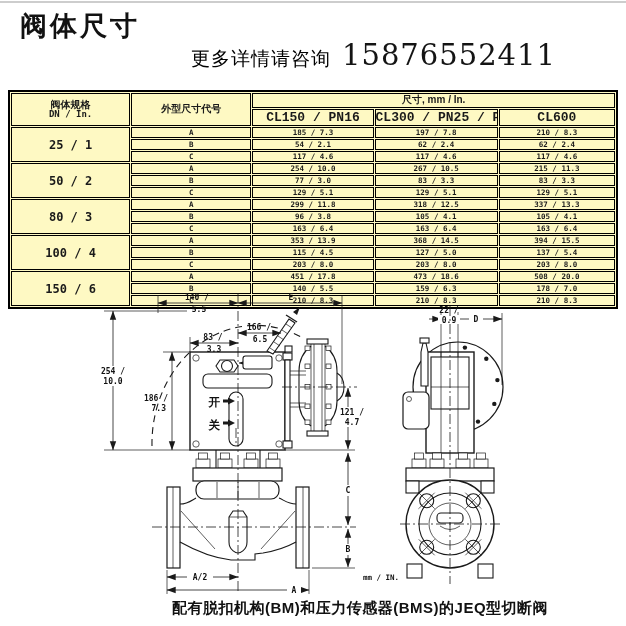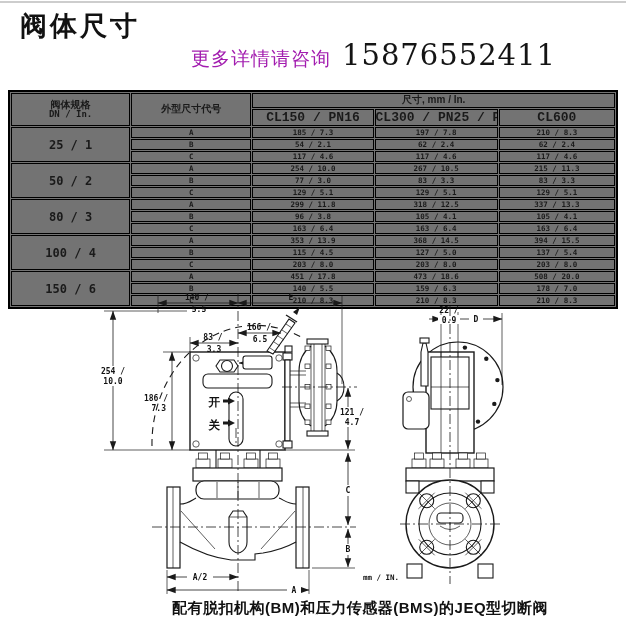--- a/index.html
+++ b/index.html
@@ -7,29 +7,29 @@
   body{
     width:626px;height:626px;position:relative;background:#ffffff;
     font-family:"Liberation Sans", sans-serif;color:#1a1a1a;overflow:hidden;
   }
   .top-rule{position:absolute;left:0;top:1px;width:626px;height:2px;background:#cdcdcd;}
   .page-title{
     position:absolute;left:20px;top:8px;margin:0;
     font-family:Liberation Sans, sans-serif;font-weight:600;font-size:27px;letter-spacing:3px;color:#111;
   }
   .subtitle{
-    position:absolute;left:191px;top:46px;font-size:19px;color:#a21caf;letter-spacing:1px;
+    position:absolute;left:191px;top:46px;font-size:19px;color:#000000;letter-spacing:1px;
   }
   .phone{
     position:absolute;left:342px;top:38px;
     font-family:"DejaVu Serif", serif;font-size:29px;color:#141414;letter-spacing:1px;text-align:center;
   }
   table.dim-table{
     position:absolute;left:8px;top:90px;width:610px;
-    border-collapse:separate;border-spacing:1px;background:#737373;
+    border-collapse:separate;border-spacing:1px;background:#fef9c3;
     border:2px solid #000;table-layout:fixed;
   }
   .dim-table th,.dim-table td{
     border:1px solid #000;text-align:center;vertical-align:middle;
     padding:0;line-height:1.05;overflow:hidden;white-space:nowrap;
   }
   .dim-table thead tr.h1{height:15px;}
   .dim-table thead tr.h2{height:17px;}
   .dim-table th{font-weight:bold;font-size:10px;}
   .dim-table th .mono,.dim-table .code,.dim-table .val,.dim-table .dn{

